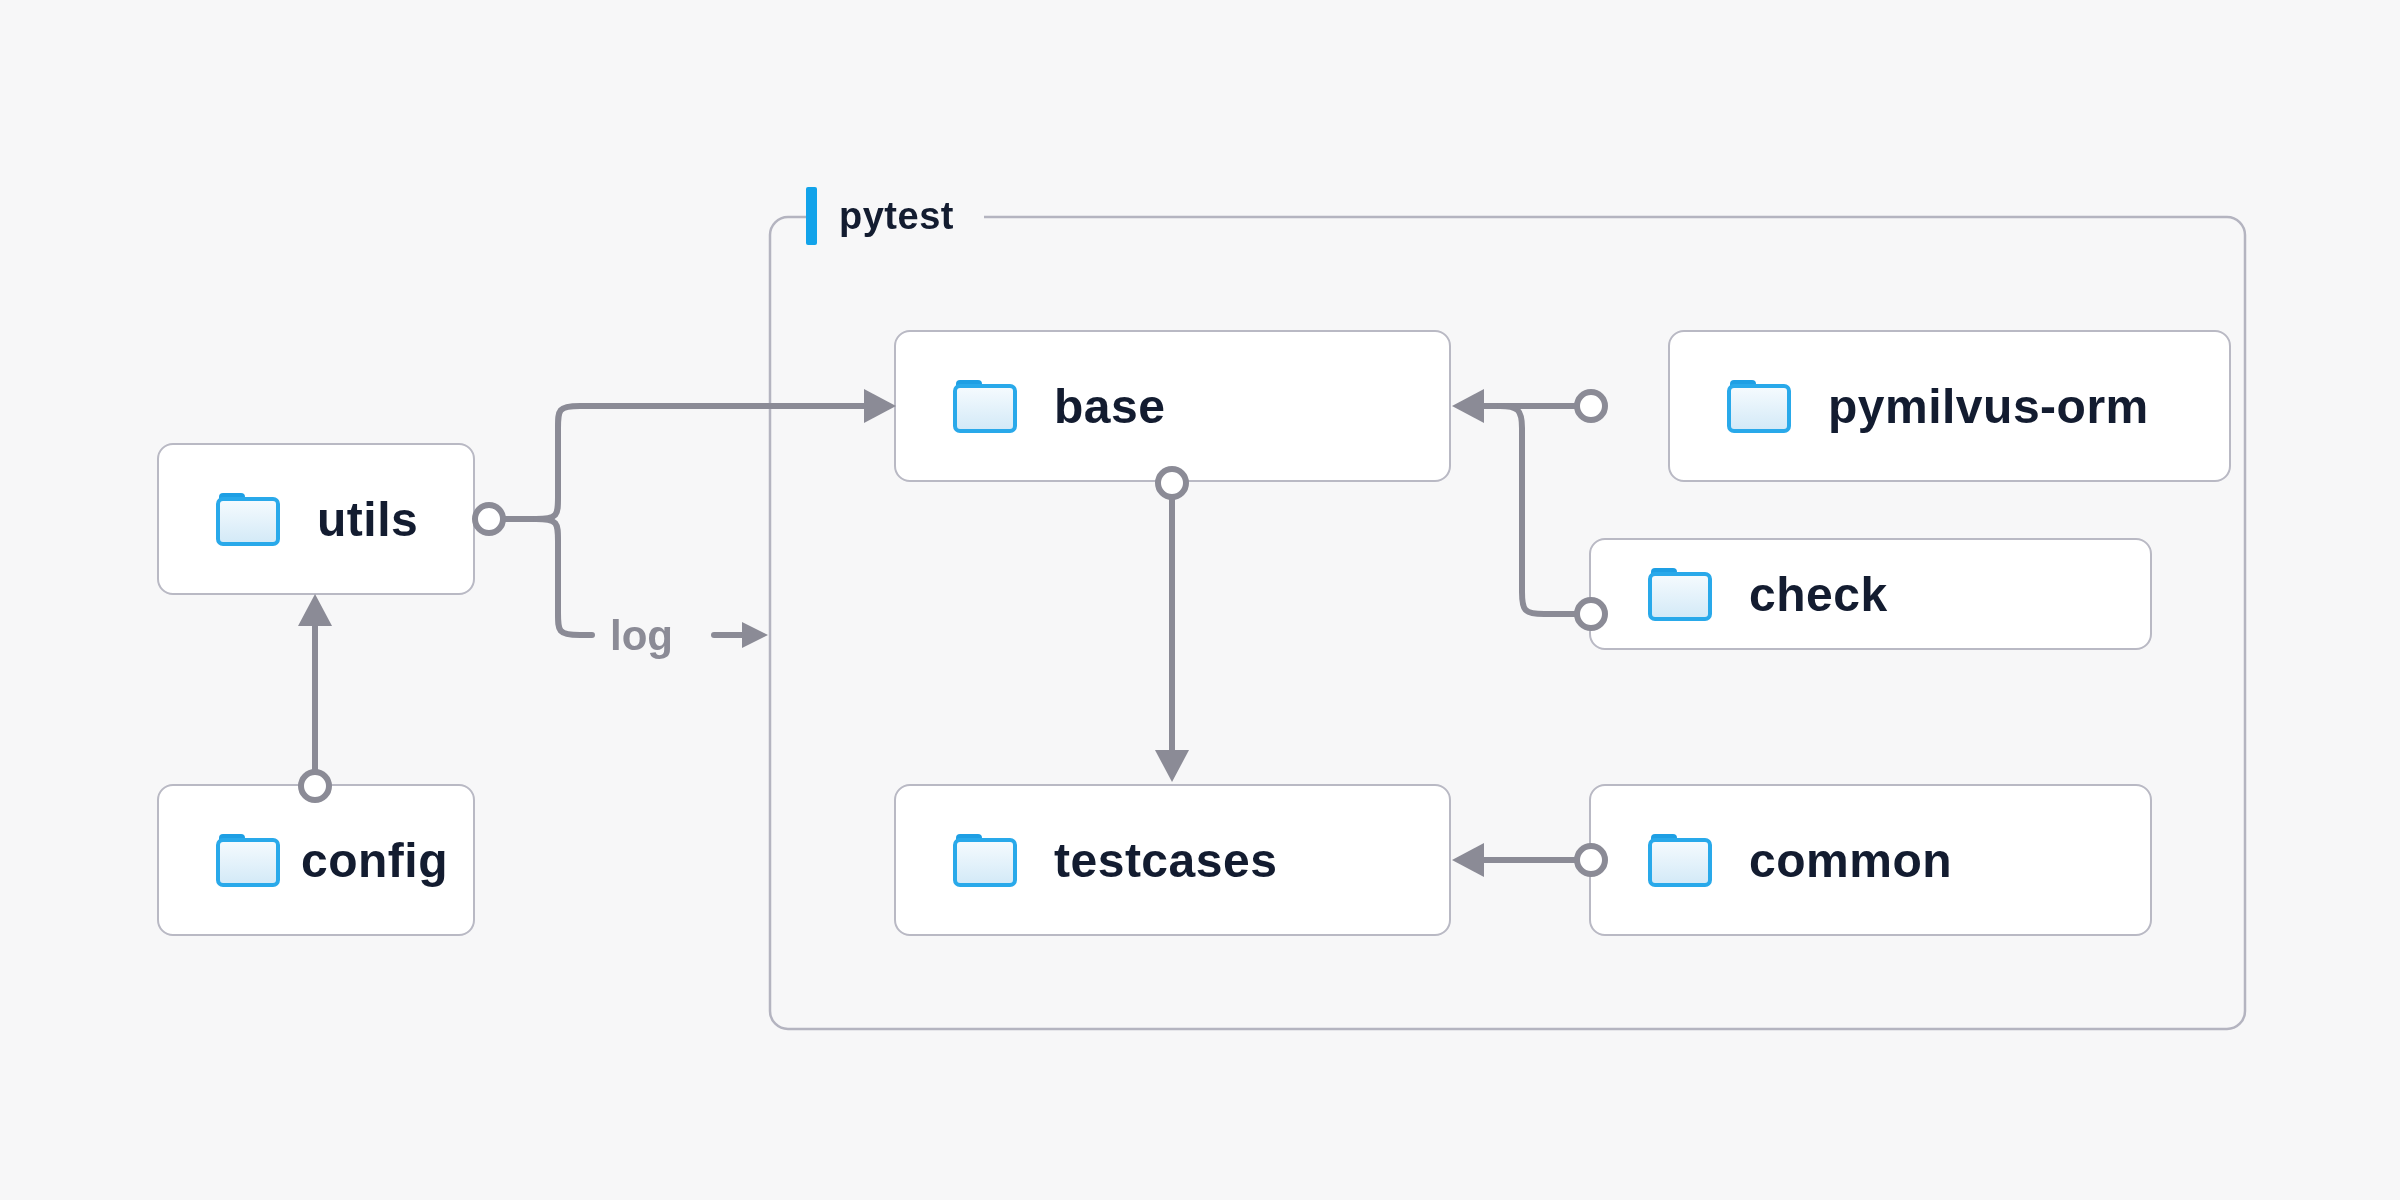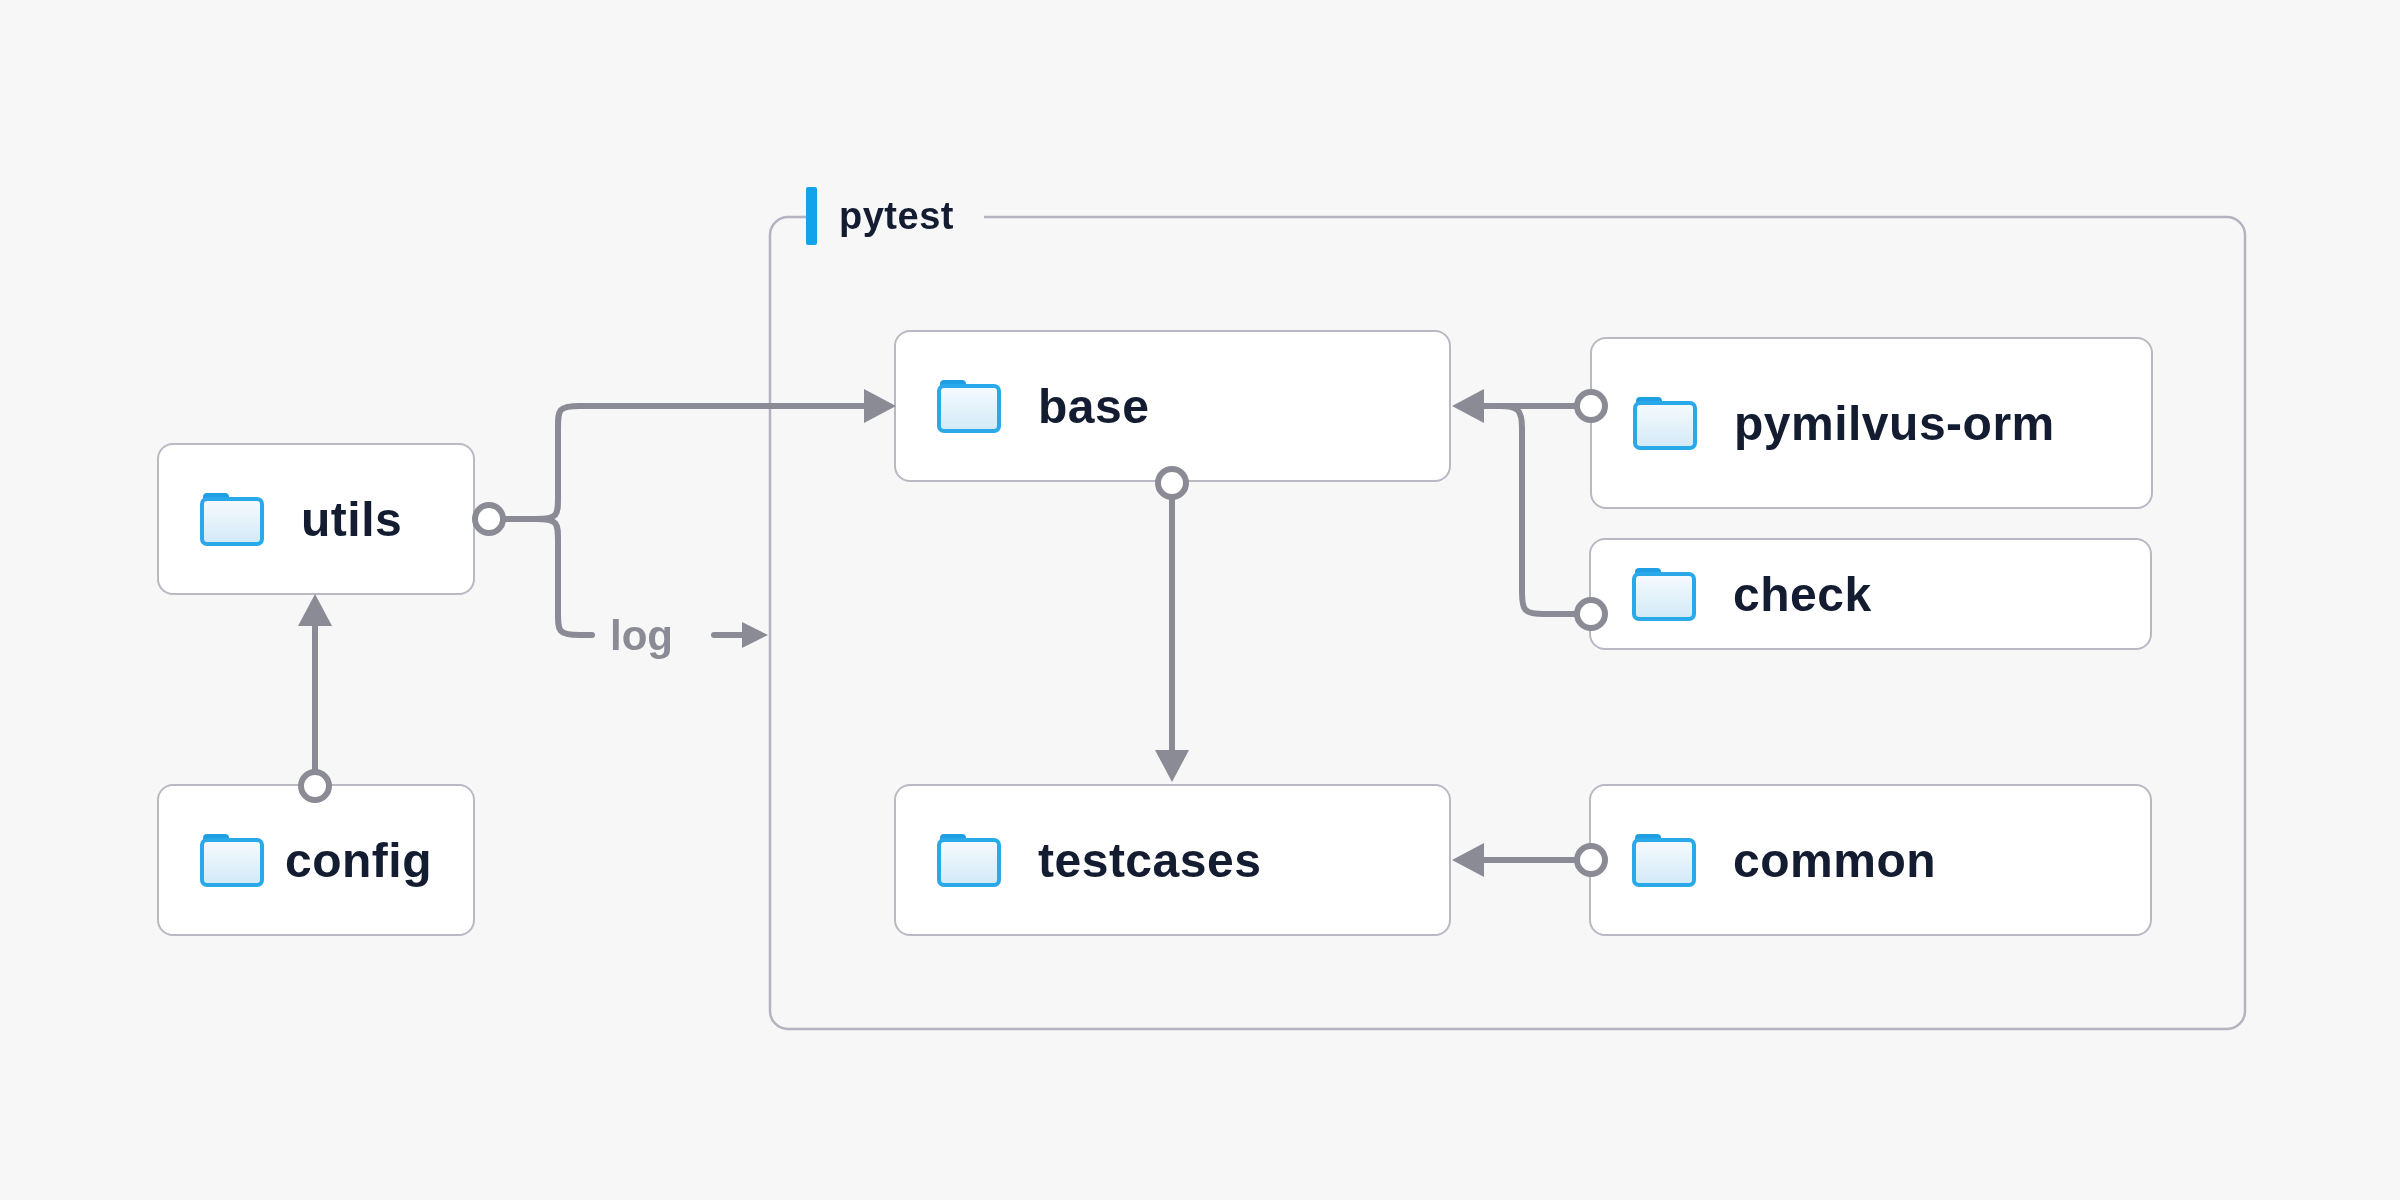--- a/index.html
+++ b/index.html
@@ -19,40 +19,40 @@
     width: 2400px; height: 1200px;
     pointer-events: none;
     z-index: 2;
   }
 
   .node {
     position: absolute;
     display: flex;
     align-items: center;
     gap: 36px;
-    padding-left: 40px;
+    padding-left: 56px;
     box-sizing: border-box;
     background: #ffffff;
     border: 2.5px solid #b9b9c4;
     border-radius: 16px;
     z-index: 1;
   }
   .node .label {
     font-size: 48px;
     font-weight: 700;
     color: #131c30;
     letter-spacing: 0.5px;
     white-space: nowrap;
   }
 
   .node-utils     { left: 157px;  top: 443px; width: 318px; height: 152px; }
   .node-config    { left: 157px;  top: 784px; width: 318px; height: 152px; gap: 20px; }
   .node-base      { left: 894px;  top: 330px; width: 557px; height: 152px; }
   .node-testcases { left: 894px;  top: 784px; width: 557px; height: 152px; text-align: right; }
-  .node-pymilvus  { left: 1590px; top: 330px; width: 563px; height: 172px; margin-top: 7px; }
+  .node-pymilvus  { left: 1668px; top: 330px; width: 563px; height: 152px; }
   .node-check     { left: 1589px; top: 538px; width: 563px; height: 112px; }
   .node-common    { left: 1589px; top: 784px; width: 563px; height: 152px; }
 
   .folder-icon { width: 66px; height: 56px; flex: 0 0 auto; }
 
   .group-label {
     position: absolute;
     left: 806px;
     top: 186px;
     height: 60px;

